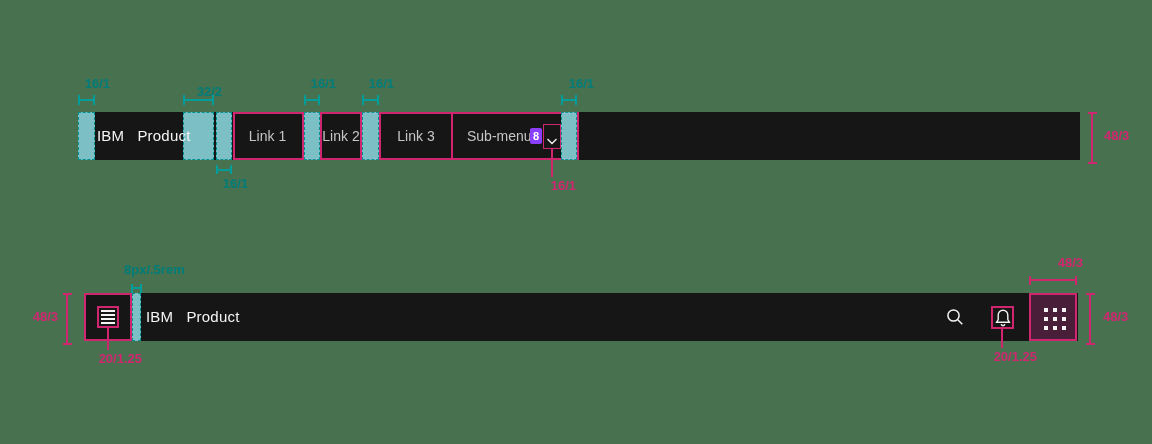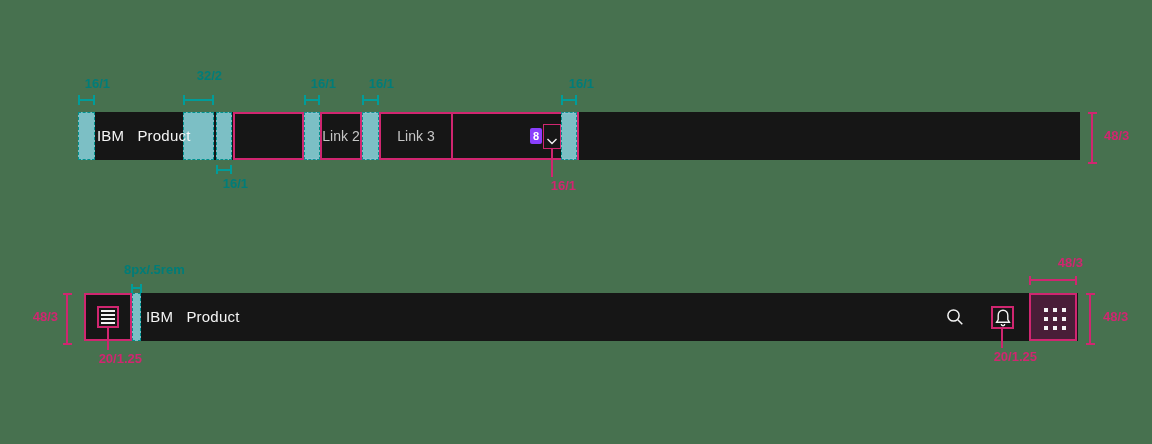--- a/index.html
+++ b/index.html
@@ -58,33 +58,37 @@
   <div class="strip" style="left:216px;top:112px;width:16px;height:48px;"></div>
   <div class="strip" style="left:304px;top:112px;width:16px;height:48px;"></div>
   <div class="strip" style="left:362px;top:112px;width:17px;height:48px;"></div>
   <div class="strip" style="left:561px;top:112px;width:16px;height:48px;"></div>
 
   <div class="brand" style="left:97px;top:112px;">
     <span class="pfx">IBM</span>
     <span>&nbsp;</span>
     <span class="nm">Product</span>
   </div>
+  <div class="navlink" style="left:233px;width:69px;">Link 1</div>
   <div class="navlink" style="left:322px;width:38px;text-align:center;">Link 2</div>
   <div class="navlink" style="left:381px;width:70px;border-radius:22px;">Link 3</div>
+  <div class="submenu" style="left:467px;">
+    <span>Sub-menu</span>
+  </div>
   <div class="badge" style="left:530px;top:128px;width:12px;height:16px;">8</div>
   <div class="pbox" style="left:543px;top:124px;width:18px;height:25px;border-width:1.5px;"></div>
   <div class="abs" style="left:546px;top:132px;z-index:5;">
     <svg width="12" height="9" viewBox="0 0 12 9">
         <polyline points="1.5,2 6,6.5 10.5,2" fill="none" stroke="#f4f4f4" stroke-width="1.4"></polyline>
       </svg>
   </div>
 
   <div class="lbl lbl-t" style="left:62px;top:76px;width:48px;">16/1</div>
   <div class="hbr teal-c" style="left:78px;top:95px;width:13px;height:10px;"></div>
-  <div class="lbl lbl-t" style="left:174px;top:68px;width:48px;">32/2</div>
+  <div class="lbl lbl-t" style="left:174px;top:84px;width:48px;">32/2</div>
   <div class="hbr teal-c" style="left:183px;top:95px;width:27px;height:10px;"></div>
   <div class="lbl lbl-t" style="left:288px;top:76px;width:48px;">16/1</div>
   <div class="hbr teal-c" style="left:304px;top:95px;width:12px;height:10px;"></div>
   <div class="lbl lbl-t" style="left:346px;top:76px;width:48px;">16/1</div>
   <div class="hbr teal-c" style="left:362px;top:95px;width:13px;height:10px;"></div>
   <div class="lbl lbl-t" style="left:546px;top:76px;width:48px;">16/1</div>
   <div class="hbr teal-c" style="left:561px;top:95px;width:12px;height:10px;"></div>
 
   <div class="hbr teal-c" style="left:216px;top:165px;width:12px;height:9px;"></div>
   <div class="lbl lbl-t" style="left:200px;top:176px;width:48px;">16/1</div>

